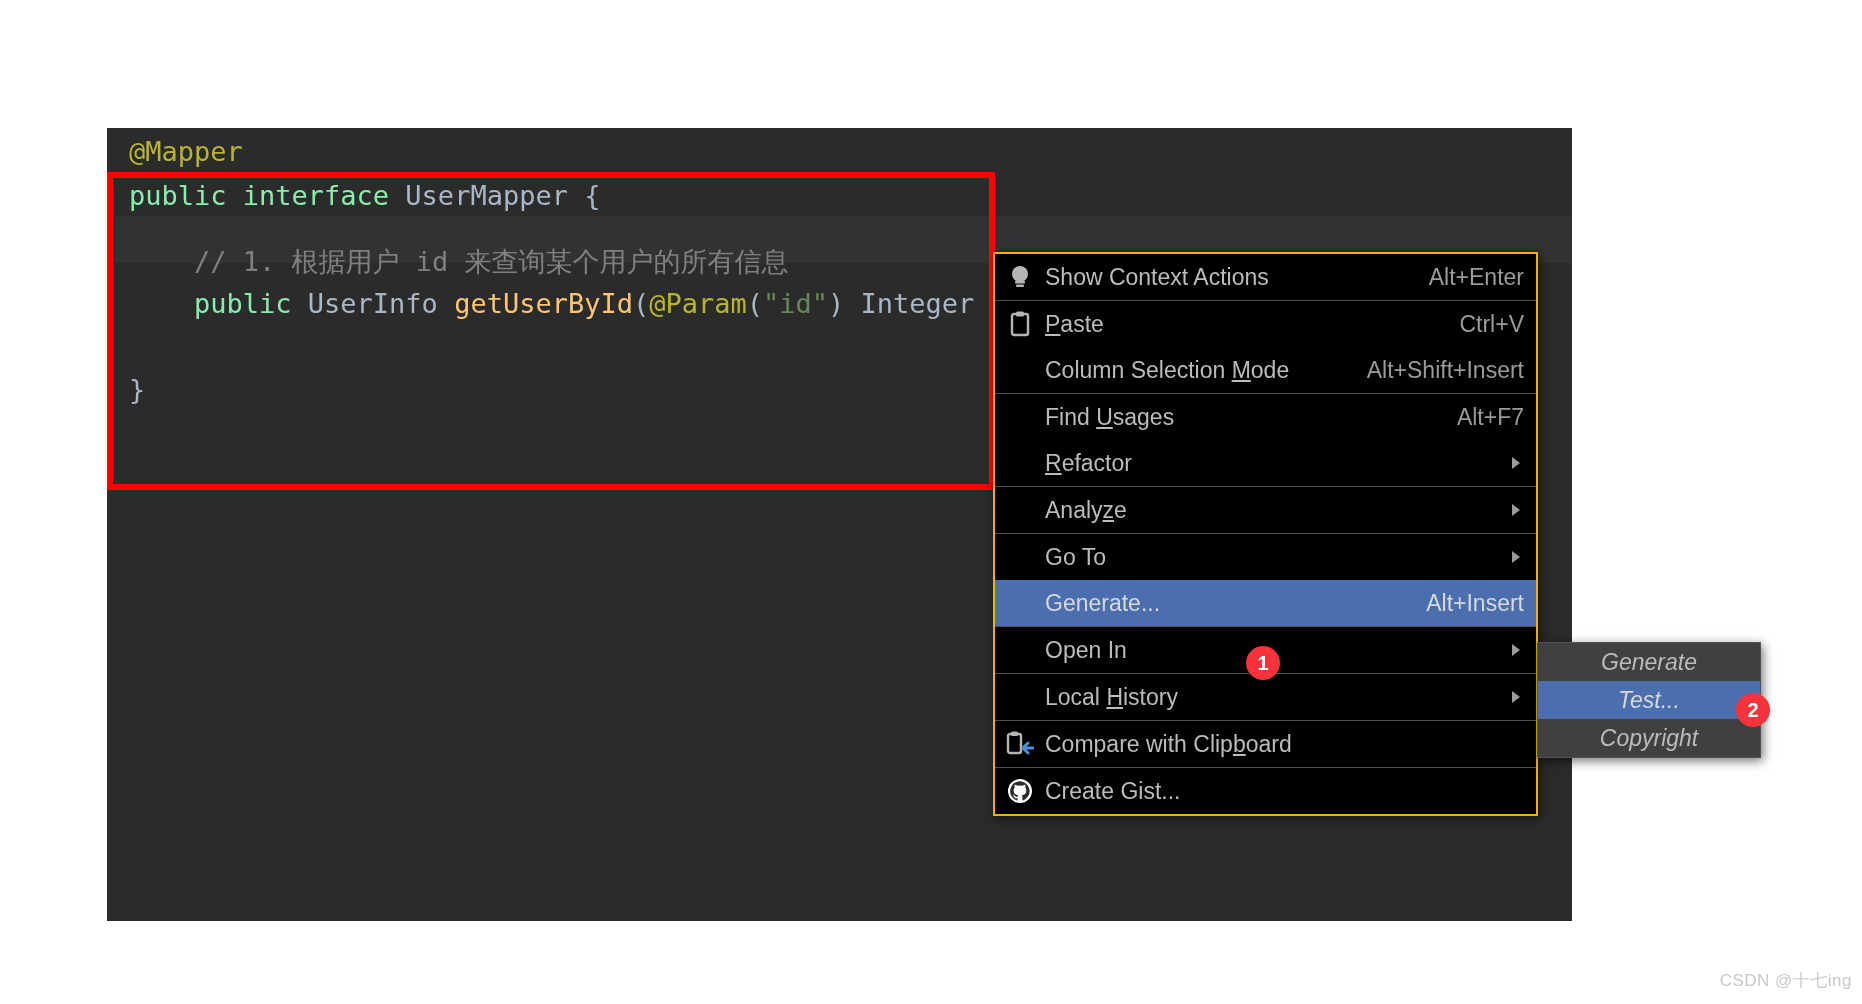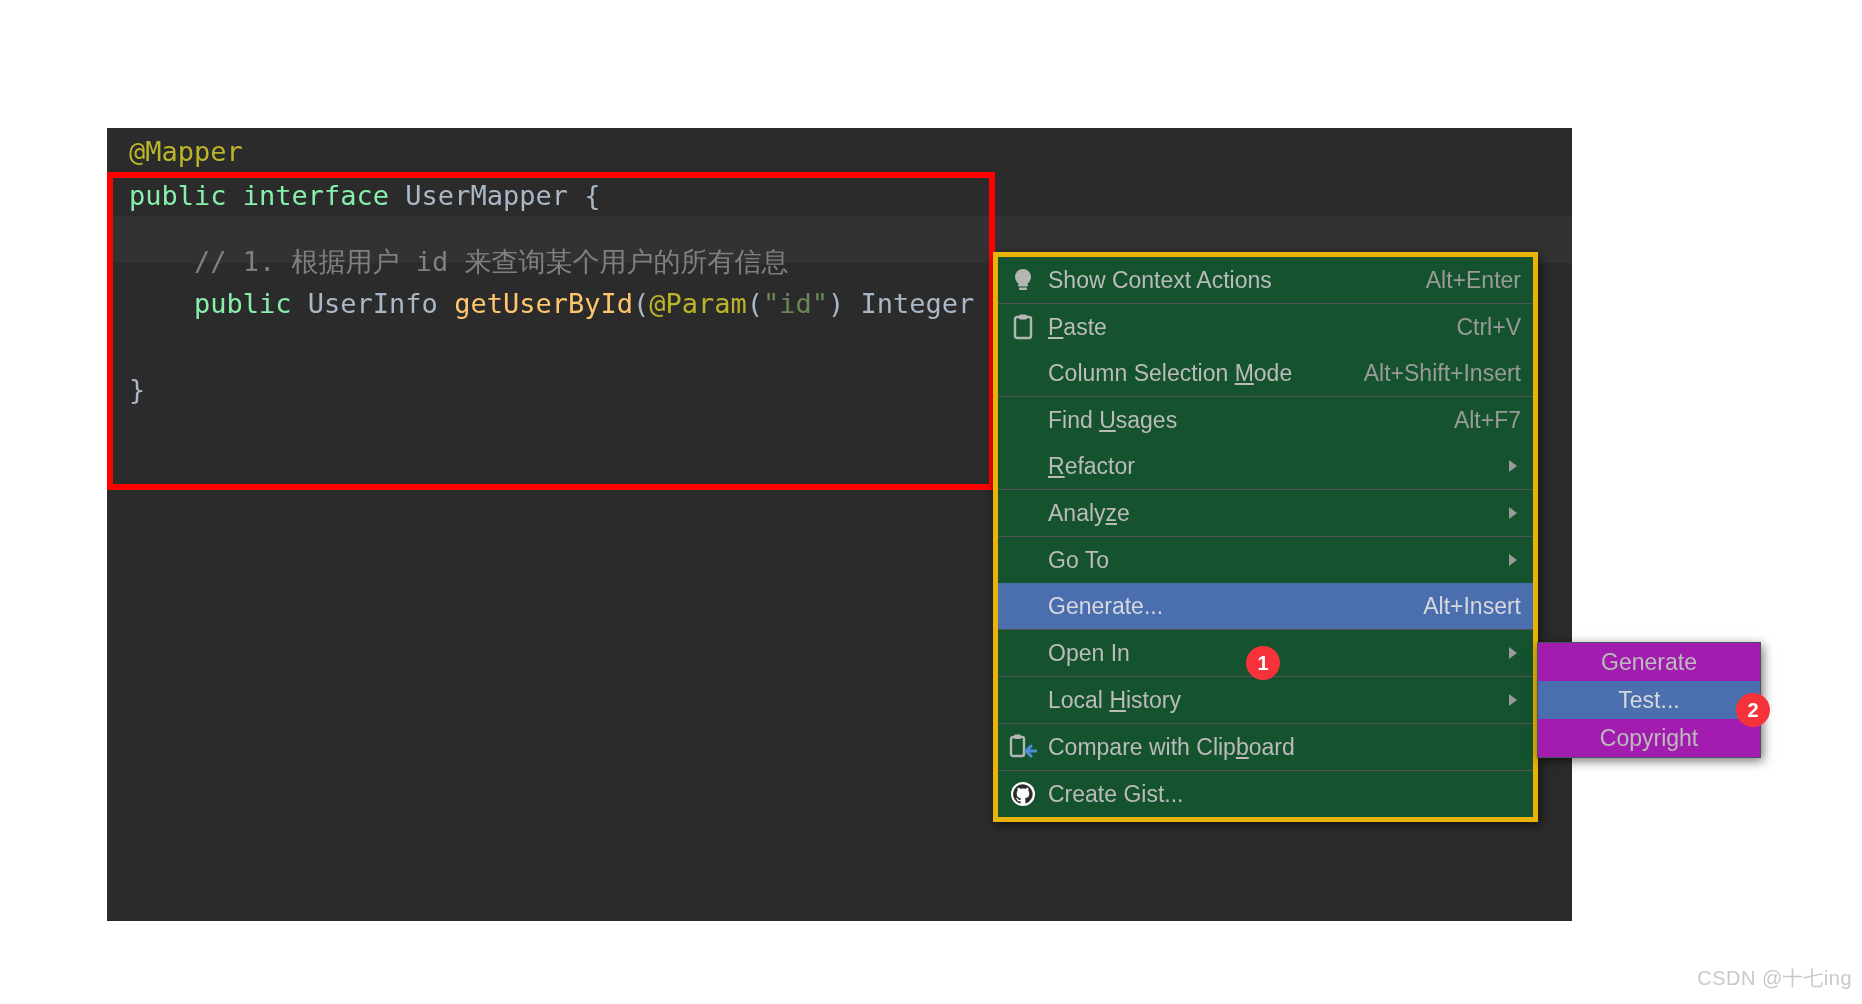--- a/index.html
+++ b/index.html
@@ -58,22 +58,22 @@
     box-sizing: border-box;
     pointer-events: none;
   }
 
   
   #ctx-menu {
     position: absolute;
     left: 993px;
     top: 252px;
     width: 545px;
-    background: #14532d;
-    border: 5px solid #eab308;
+    background: #000000;
+    border: 2px solid #eab308;
     box-sizing: border-box;
     box-shadow: 2px 3px 10px rgba(0,0,0,0.55);
     padding: 0;
   }
   .mi {
     position: relative;
     height: 46px;
     display: flex;
     align-items: center;
     color: #bbbbbb;
@@ -116,24 +116,25 @@
     margin: 0;
   }
   .mnem { text-decoration: underline; }
 
   
   #sub-menu {
     position: absolute;
     left: 1537px;
     top: 642px;
     width: 224px;
-    background: #a21caf;
+    background: #404040;
     border: 1px solid #4f5355;
     box-sizing: border-box;
     box-shadow: 2px 3px 10px rgba(0,0,0,0.55);
+    font-style: italic;
   }
   .smi {
     height: 38px;
     display: flex;
     align-items: center;
     justify-content: center;
     color: #bbbbbb;
     font-size: 23px;
     cursor: default;
   }
@@ -156,21 +157,21 @@
   }
   #badge-1 { left: 1246px; top: 646px; }
   #badge-2 { left: 1736px; top: 693px; }
 
   
   #watermark {
     position: absolute;
     right: 10px;
     bottom: 12px;
     color: #c9c9c9;
-    font-size: 20px;
+    font-size: 17px;
     font-family: "Liberation Sans", sans-serif;
     letter-spacing: 0.5px;
   }
 
   svg { display: block; }
 </style>
 </head>
 <body>
 
 <div id="editor">

